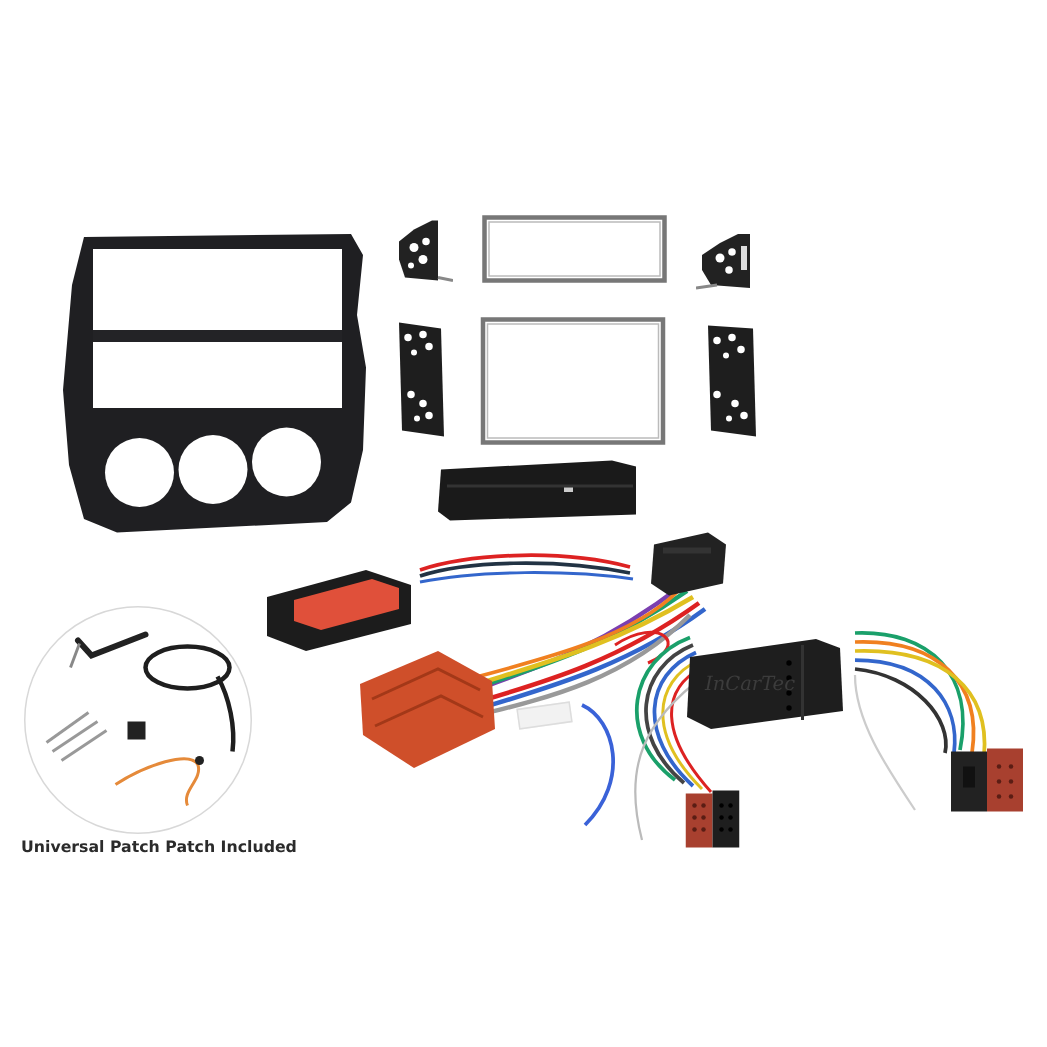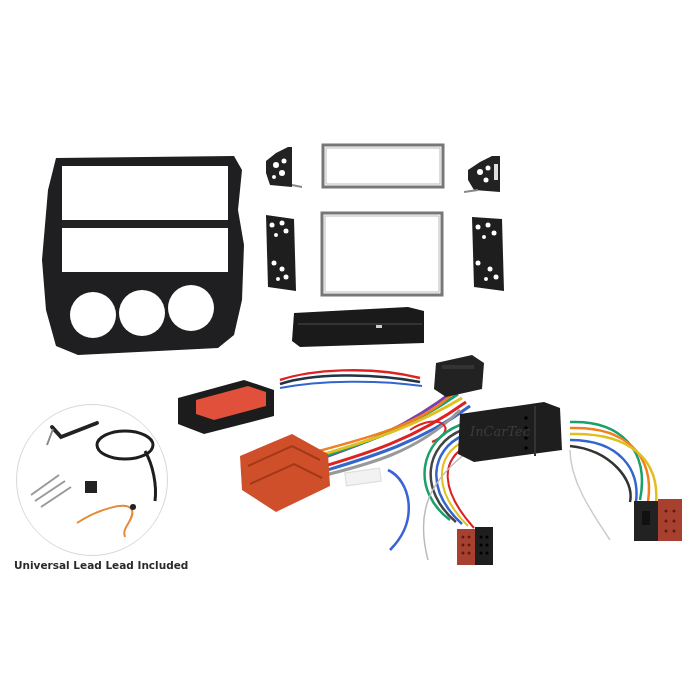--- a/index.html
+++ b/index.html
@@ -153,21 +153,21 @@
 <div class="abs" style="left:236px;top:428px;width:100px;height:90px;">
   <svg width="100" height="90" viewBox="0 0 100 90">
     <path d="M4 28 L56 6 L92 26 L94 58 L40 84 L6 62 Z" fill="#cf4f2a"></path>
     <path d="M12 38 L56 18 L84 32" stroke="#a33818" stroke-width="2" fill="none"></path>
     <path d="M14 56 L58 36 L86 50" stroke="#a33818" stroke-width="2" fill="none"></path>
   </svg>
 </div>
 
 <div class="abs" style="left:345px;top:470px;width:34px;height:12px;background:#f2f2f2;border:1px solid #ddd;transform:rotate(-8deg);"></div>
 
-<div class="abs" style="left:456px;top:400px;width:108px;height:64px;">
+<div class="abs" style="left:456px;top:424px;width:108px;height:64px;">
   <svg width="108" height="64" viewBox="0 0 108 64">
     <path d="M4 14 L88 2 L104 8 L106 50 L18 62 L2 54 Z" fill="#1e1e1e"></path>
     <rect x="78" y="6" width="2" height="50" fill="#333"></rect>
     <circle cx="70" cy="18" r="1.8" fill="#000"></circle>
       <circle cx="70" cy="28" r="1.8" fill="#000"></circle>
     <circle cx="70" cy="38" r="1.8" fill="#000"></circle>
       <circle cx="70" cy="48" r="1.8" fill="#000"></circle>
     <text class="brand" x="14" y="36">InCarTec</text>
   </svg>
 </div>
@@ -224,13 +224,13 @@
     <line x1="18" y1="96" x2="48" y2="76" stroke="#999" stroke-width="2"></line>
     <line x1="24" y1="102" x2="54" y2="82" stroke="#999" stroke-width="2"></line>
 
     <rect x="68" y="76" width="12" height="12" fill="#222"></rect>
 
     <path d="M60 118 C 80 105, 110 95, 115 105 C 118 115, 104 122, 108 132" stroke="#e58a3a" stroke-width="2" fill="none"></path>
     <circle cx="116" cy="102" r="3" fill="#222"></circle>
   </svg>
 </div>
 
-<div class="caption">Universal Lead Lead Included</div>
+<div class="caption">Universal Patch Patch Included</div>
 
 </body></html>

